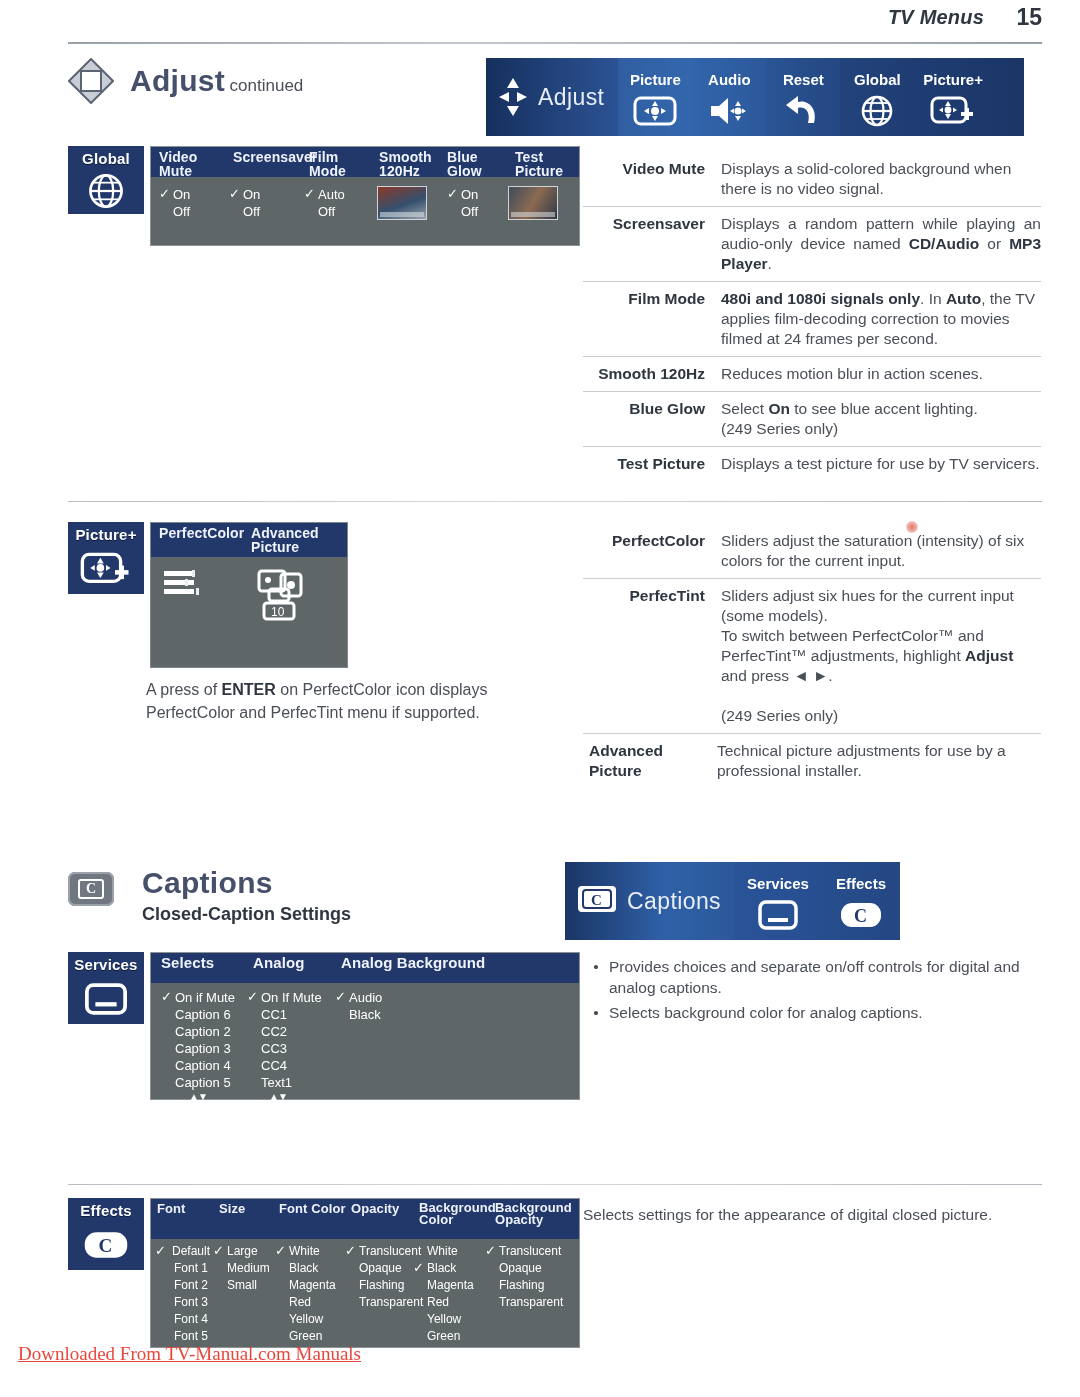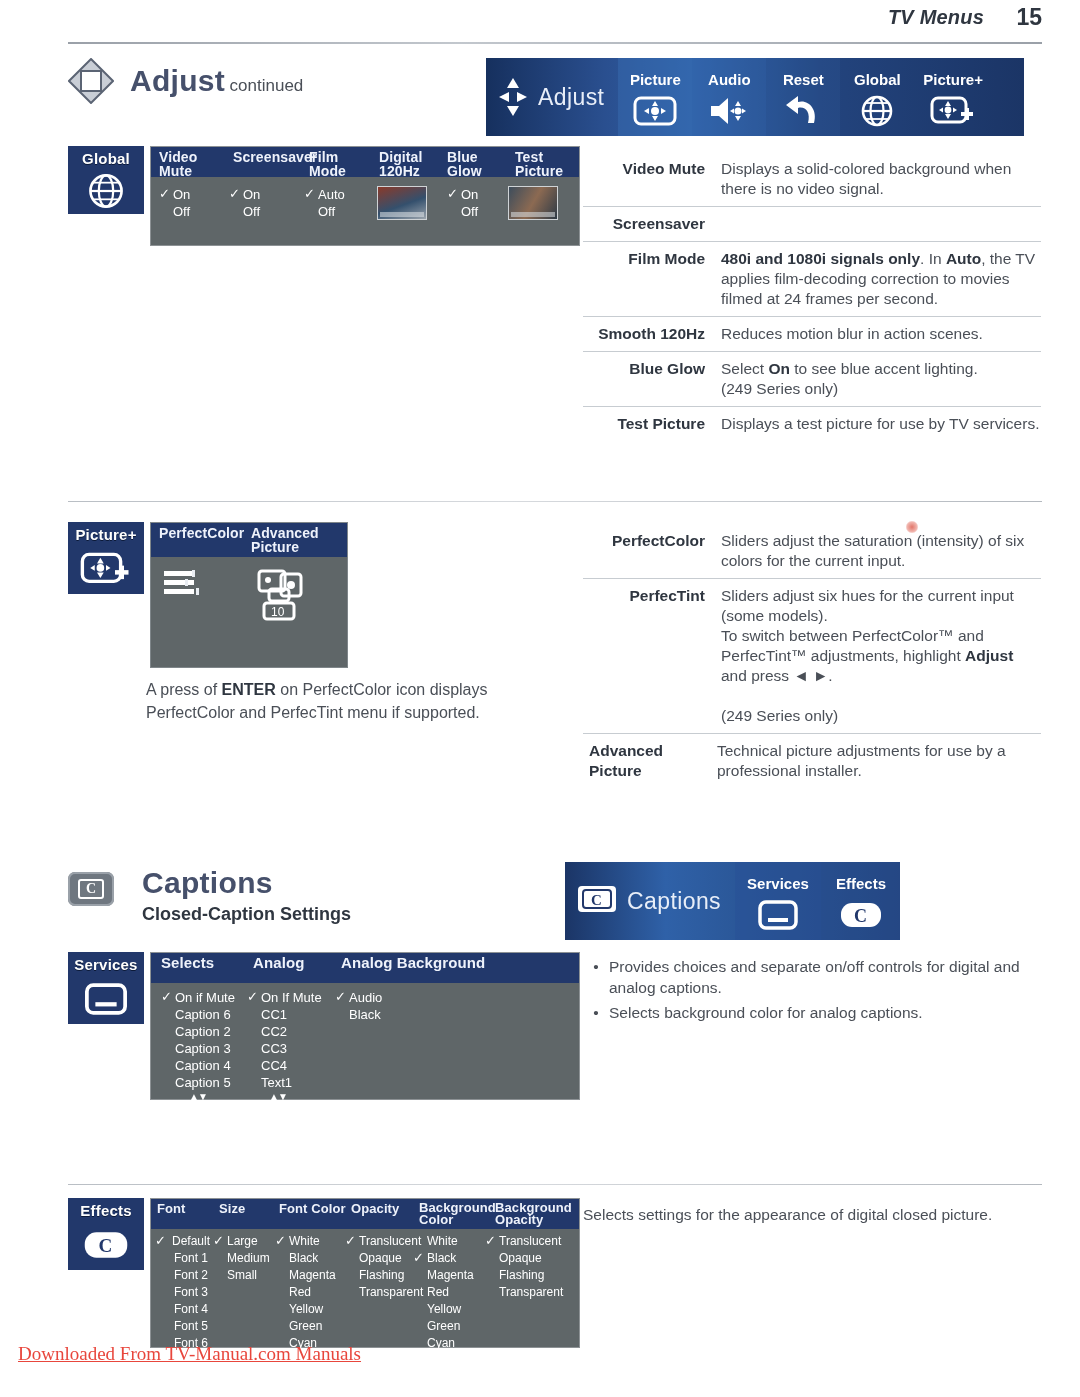--- a/index.html
+++ b/index.html
@@ -261,21 +261,21 @@
         <line x1="6.5" y1="24.5" x2="29.5" y2="24.5" stroke="#ffffff" stroke-width="1.6"></line>
       </svg>
     </span>
   </div>
 
   <div class="panel-body" style="left:82px; width:430px; height:100px;">
     <div class="panel-head">
       <span class="ph" style="margin-left:8px; width:74px;">Video Mute</span>
       <span class="ph" style="width:76px;">Screensaver</span>
       <span class="ph" style="width:70px;">Film Mode</span>
-      <span class="ph" style="width:68px; white-space:pre-line;">Digital
+      <span class="ph" style="width:68px; white-space:pre-line;">Smooth
 120Hz</span>
       <span class="ph" style="width:68px;">Blue Glow</span>
       <span class="ph" style="width:56px; white-space:pre-line;">Test
 Picture</span>
     </div>
 
     <div class="panel-cols" style="padding:9px 0 0 0;">
       <div class="col" style="width:74px; padding-left:22px;">
         <div class="opt chk">On</div>
         <div class="opt">Off</div>
@@ -302,20 +302,21 @@
   </div>
 </div>
 
 <div class="desc" style="left:583px; top:152px; width:458px;">
   <div class="drow">
     <div class="dterm">Video Mute</div>
     <div class="ddef">Displays a solid-colored background when there is no video signal.</div>
   </div>
   <div class="drow">
     <div class="dterm">Screensaver</div>
+    <div class="ddef just">Displays a random pattern while playing an audio-only device named <b>CD/Audio</b> or <b>MP3 Player</b>.</div>
   </div>
   <div class="drow">
     <div class="dterm">Film Mode</div>
     <div class="ddef"><b>480i and 1080i signals only</b>. In <b>Auto</b>, the TV applies film-decoding correction to movies filmed at 24 frames per second.</div>
   </div>
   <div class="drow">
     <div class="dterm">Smooth 120Hz</div>
     <div class="ddef">Reduces motion blur in action scenes.</div>
   </div>
   <div class="drow">
@@ -508,21 +509,21 @@
     <span class="tab-lbl">Effects</span>
     <span class="tab-ico">
       <svg width="52" height="34" viewBox="0 0 46 32">
         <rect x="3" y="4" width="40" height="24" rx="11" fill="#ffffff"></rect>
         <text x="16" y="23" font-size="18" font-weight="bold" fill="#22386b" font-family="Liberation Serif, serif">C</text>
       </svg>
     </span>
   </div>
 
   <div class="panel-body" style="left:82px; width:430px; height:150px;">
-    <div class="panel-head" style="height:30px;">
+    <div class="panel-head" style="height:40px;">
       <span class="ph" style="margin-left:6px; width:62px; font-size:13px;">Font</span>
       <span class="ph" style="width:60px; font-size:13px;">Size</span>
       <span class="ph" style="width:72px; font-size:13px;">Font Color</span>
       <span class="ph" style="width:68px; font-size:13px;">Opacity</span>
       <span class="ph" style="width:76px; font-size:13px; white-space:pre-line; line-height:12px;">Background
 Color</span>
       <span class="ph" style="width:80px; font-size:13px; white-space:pre-line; line-height:12px;">Background
 Opacity</span>
     </div>
 

